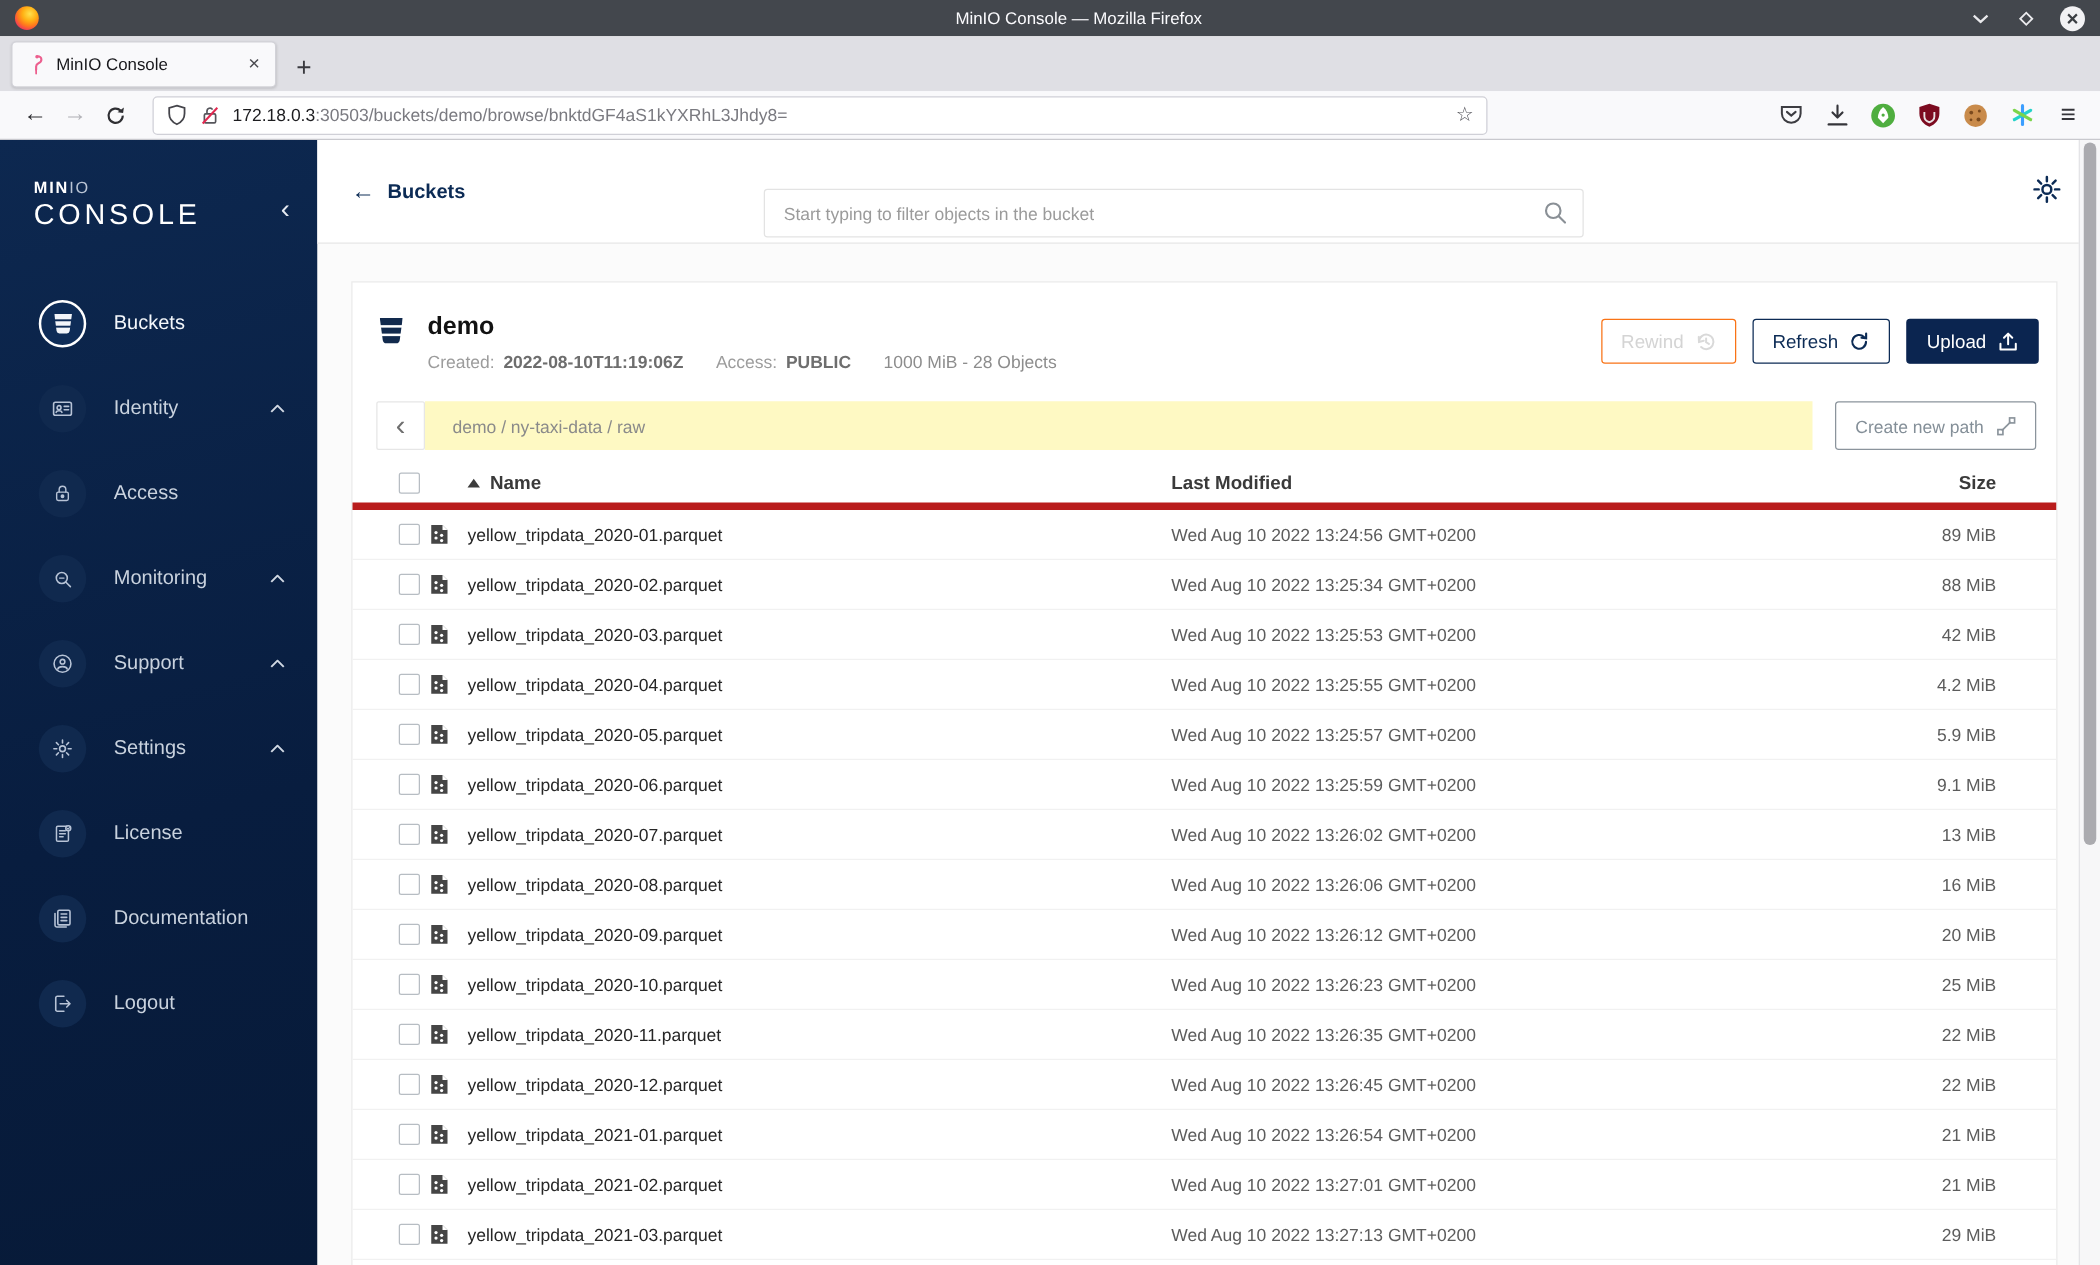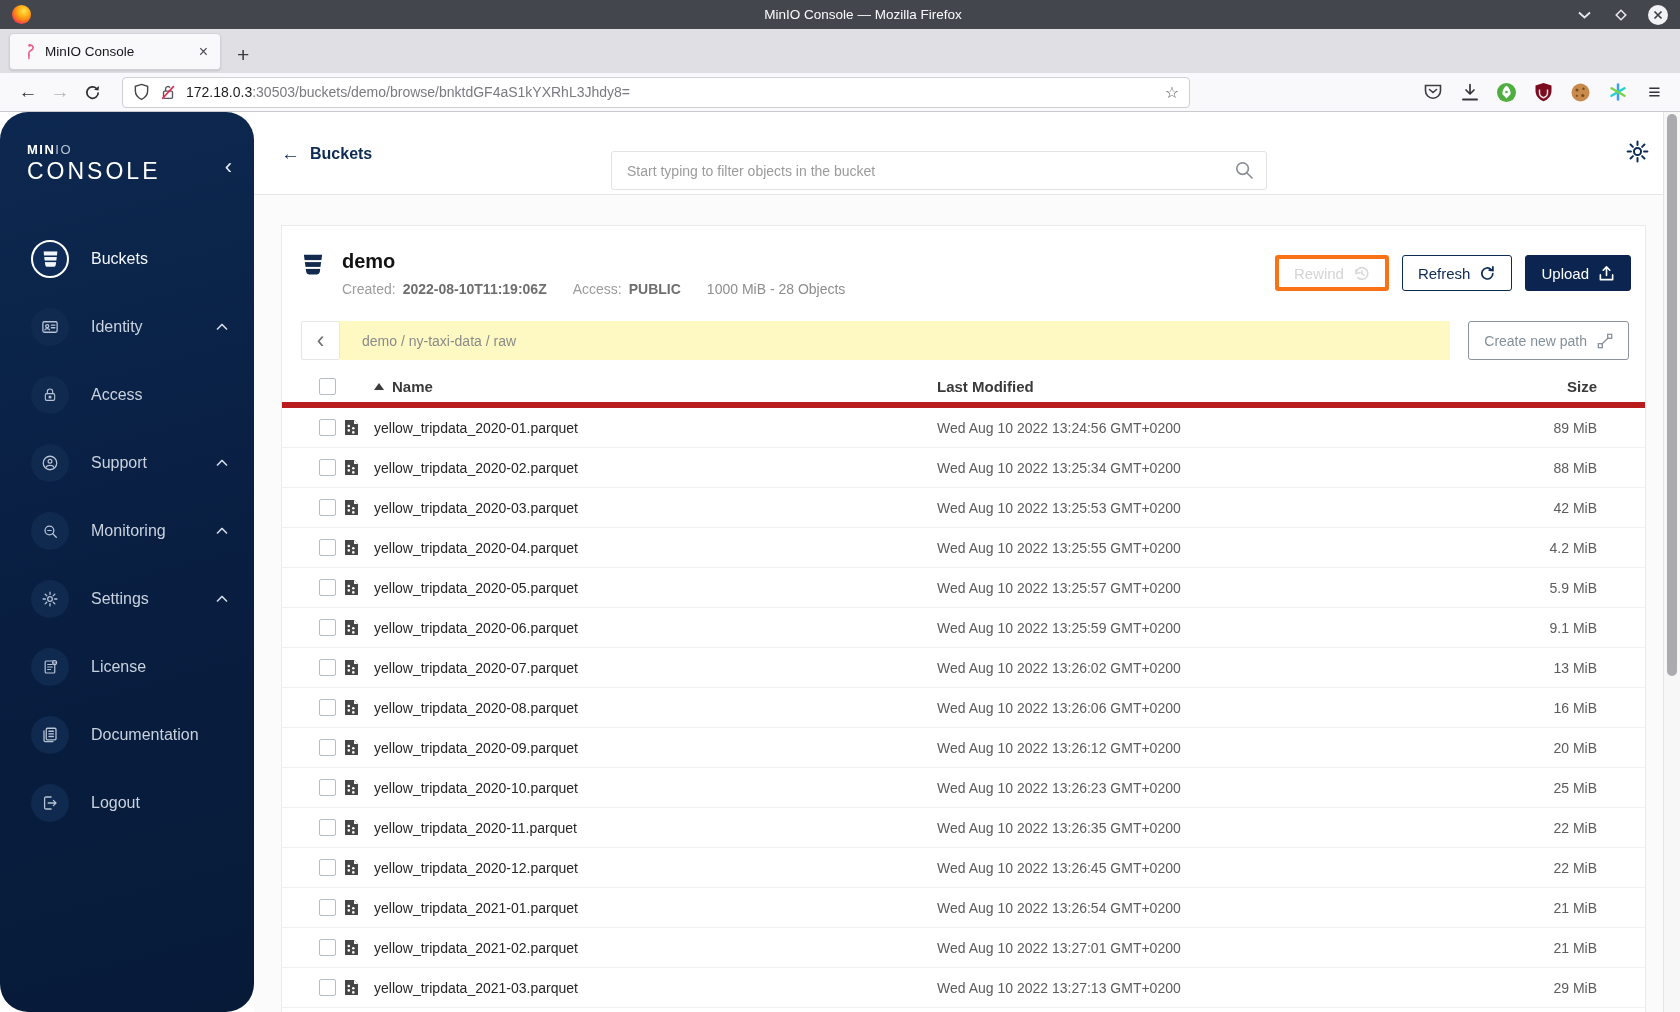--- a/index.html
+++ b/index.html
@@ -33,21 +33,21 @@
   .url-path { color:#7a7a80; }
   .url-star { font-size:16px; color:#55555b; }
   .tb-icons { margin-left:auto; display:flex; align-items:center; gap:14px; padding-right:2px; }
   .tb-icon { width:23px; height:23px; display:flex; align-items:center; justify-content:center; }
   .hamburger { font-size:21px; color:#35353a; }
 
   
   .app { position:absolute; top:112px; left:0; right:0; bottom:0; display:flex; }
 
   
-  .sidebar { width:254px; flex:none; background:linear-gradient(165deg,#0d2850 0%,#09204  2 55%, #071a38 100%); background:linear-gradient(165deg,#0d2850 0%,#081d3f 60%,#071a38 100%); color:#c9d2de; display:flex; flex-direction:column; position:relative;border-radius:28px; }
+  .sidebar { width:254px; flex:none; background:linear-gradient(165deg,#0d2850 0%,#09204  2 55%, #071a38 100%); background:linear-gradient(165deg,#0d2850 0%,#081d3f 60%,#071a38 100%); color:#c9d2de; display:flex; flex-direction:column; position:relative; }
   .logo-block { padding:30px 0 0 27px; }
   .logo-top { font-size:13px; letter-spacing:1.5px; color:#fff; }
   .logo-min { font-weight:800; }
   .logo-io { font-weight:400; color:#b9c4d4; }
   .logo-console { font-size:23px; font-weight:400; letter-spacing:3px; color:#fff; margin-top:1px; }
   .collapse-ch { position:absolute; top:44px; right:22px; font-size:22px; color:#e6ebf2; line-height:1; }
   .nav { margin-top:40px; display:flex; flex-direction:column; }
   .nav-item { height:68px; display:flex; align-items:center; padding:0 26px 0 31px; position:relative; cursor:pointer; }
   .icon-circle { width:38px; height:38px; border-radius:50%; background:#10294e; display:flex; align-items:center; justify-content:center; flex:none; }
   .nav-item.active .icon-circle { background:#0e2c57; border:2px solid #fff; }
@@ -75,21 +75,21 @@
   .bucket-head { display:flex; align-items:flex-start; padding:24px 14px 18px 20px; }
   .bucket-ic { margin-top:3px; }
   .bucket-info { margin-left:18px; }
   .bucket-title { font-size:20px; font-weight:700; color:#121212; }
   .bucket-meta { display:flex; align-items:flex-end; gap:26px; margin-top:8px; font-size:14px; color:#9c9c9c; }
   .meta-pair { display:flex; gap:7px; align-items:baseline; }
   .meta-val { font-weight:700; color:#6e6e6e; }
   .meta-plain { color:#8d8d8d; }
   .head-btns { margin-left:auto; display:flex; gap:13px; margin-top:5px; }
   .btn { height:36px; border-radius:3px; font-size:15px; display:flex; align-items:center; gap:9px; padding:0 15px; background:#fff; font-family:"Liberation Sans",sans-serif; cursor:pointer; }
-  .btn-disabled { border:4px solid #f97316; color:#d4d4d4; cursor:default; }
+  .btn-disabled { border:1px solid #f97316; color:#d4d4d4; cursor:default; }
   .btn-outline { border:1px solid #0c2b55; color:#0c2b55; }
   .btn-fill { background:#0b2550; border:1px solid #0b2550; color:#fff; }
 
   
   .browse-row { display:flex; align-items:center; margin:6px 16px 0 19px; }
   .browse-back { width:39px; height:39px; border:1px solid #e6e6e6; border-radius:2px; background:#fff; display:flex; align-items:center; justify-content:center; font-size:23px; color:#6f6f6f; line-height:1; }
   .path-bar { flex:1; height:39px; background:#fef9c3; display:flex; align-items:center; padding-left:22px; font-size:14px; color:#8a8a8a; margin-right:14px; max-width:1110px; }
   .create-path { height:39px; border:1px solid #8b949c; color:#848f98; border-radius:3px; background:#fff; display:flex; align-items:center; gap:10px; padding:0 15px; font-size:14px; margin-left:auto; cursor:pointer; }
 
   
@@ -269,43 +269,43 @@
                 <rect x="5" y="10" width="14" height="10" rx="2"></rect>
                 <path d="M8 10V7a4 4 0 0 1 8 0v3"></path>
                 <circle cx="12" cy="15" r="1.5" fill="#b7c3d6"></circle>
               </svg>
           </span>
           <span class="nav-label">Access</span>
         </div>
 
         <div class="nav-item">
           <span class="icon-circle">
+            <svg width="17" height="17" viewBox="0 0 24 24" fill="none" stroke="#b7c3d6" stroke-width="1.8" stroke-linecap="round">
+                <circle cx="10.5" cy="10.5" r="6.2"></circle>
+                <path d="M15.2 15.2l5 5"></path>
+                <path d="M8 10.5h5" stroke-width="1.5"></path>
+              </svg>
+          </span>
+          <span class="nav-label">Monitoring</span>
+          <span class="nav-caret">
+              <svg width="12" height="7" viewBox="0 0 12 7">
+                <polyline points="1,6 6,1 11,6" fill="none" stroke="#cfd7e2" stroke-width="1.6"></polyline>
+              </svg>
+            </span>
+        </div>
+
+        <div class="nav-item">
+          <span class="icon-circle">
             <svg width="18" height="18" viewBox="0 0 24 24" fill="none" stroke="#b7c3d6" stroke-width="1.7" stroke-linecap="round">
                 <circle cx="12" cy="12" r="9"></circle>
                 <circle cx="12" cy="9.8" r="2.5"></circle>
                 <path d="M7 17.5c1-3.2 9-3.2 10 0"></path>
               </svg>
           </span>
           <span class="nav-label">Support</span>
-          <span class="nav-caret">
-              <svg width="12" height="7" viewBox="0 0 12 7">
-                <polyline points="1,6 6,1 11,6" fill="none" stroke="#cfd7e2" stroke-width="1.6"></polyline>
-              </svg>
-            </span>
-        </div>
-
-        <div class="nav-item">
-          <span class="icon-circle">
-            <svg width="17" height="17" viewBox="0 0 24 24" fill="none" stroke="#b7c3d6" stroke-width="1.8" stroke-linecap="round">
-                <circle cx="10.5" cy="10.5" r="6.2"></circle>
-                <path d="M15.2 15.2l5 5"></path>
-                <path d="M8 10.5h5" stroke-width="1.5"></path>
-              </svg>
-          </span>
-          <span class="nav-label">Monitoring</span>
           <span class="nav-caret">
               <svg width="12" height="7" viewBox="0 0 12 7">
                 <polyline points="1,6 6,1 11,6" fill="none" stroke="#cfd7e2" stroke-width="1.6"></polyline>
               </svg>
             </span>
         </div>
 
         <div class="nav-item">
           <span class="icon-circle">
             <svg width="18" height="18" viewBox="0 0 24 24" fill="none" stroke="#b7c3d6" stroke-width="1.7" stroke-linecap="round">

